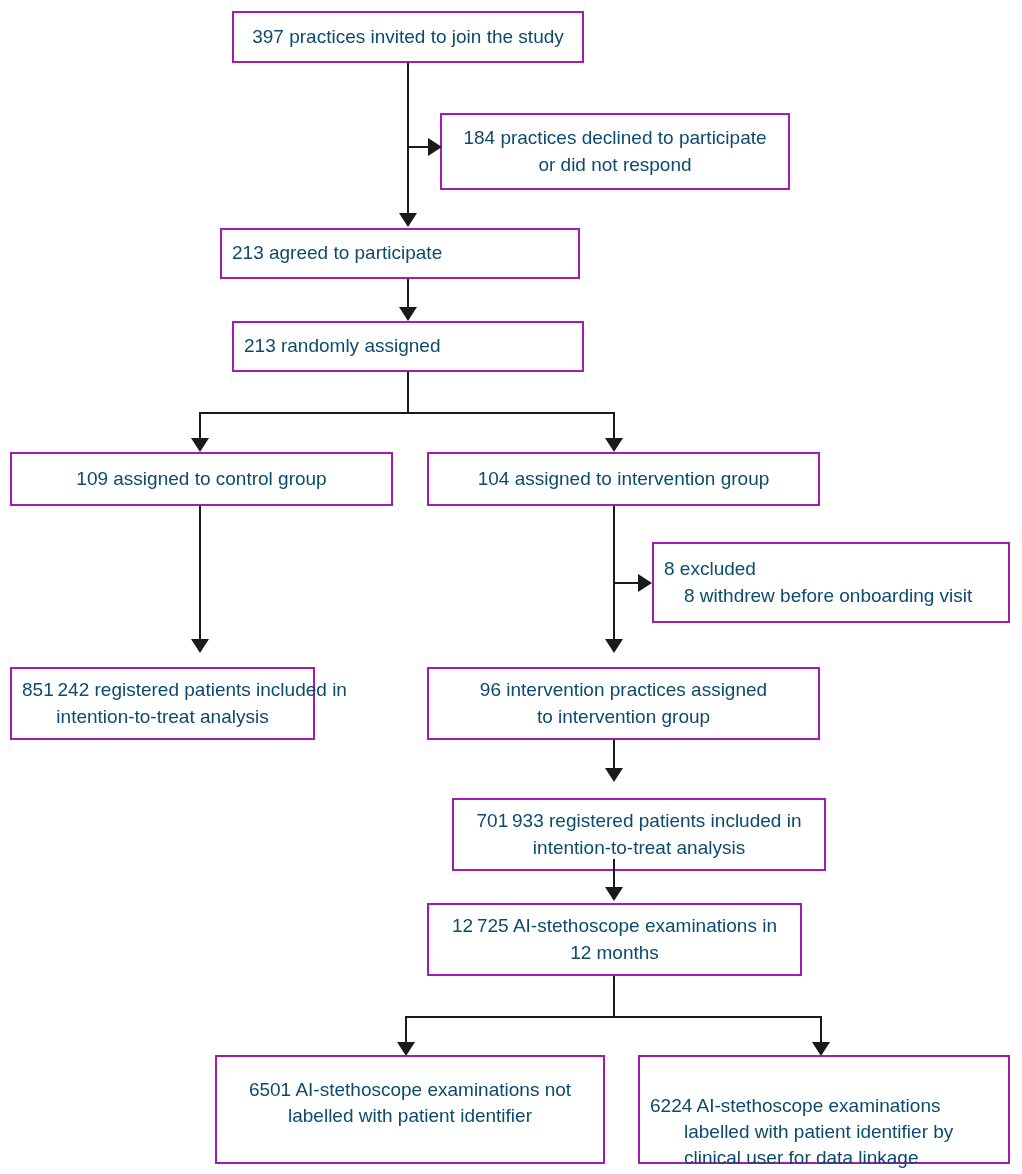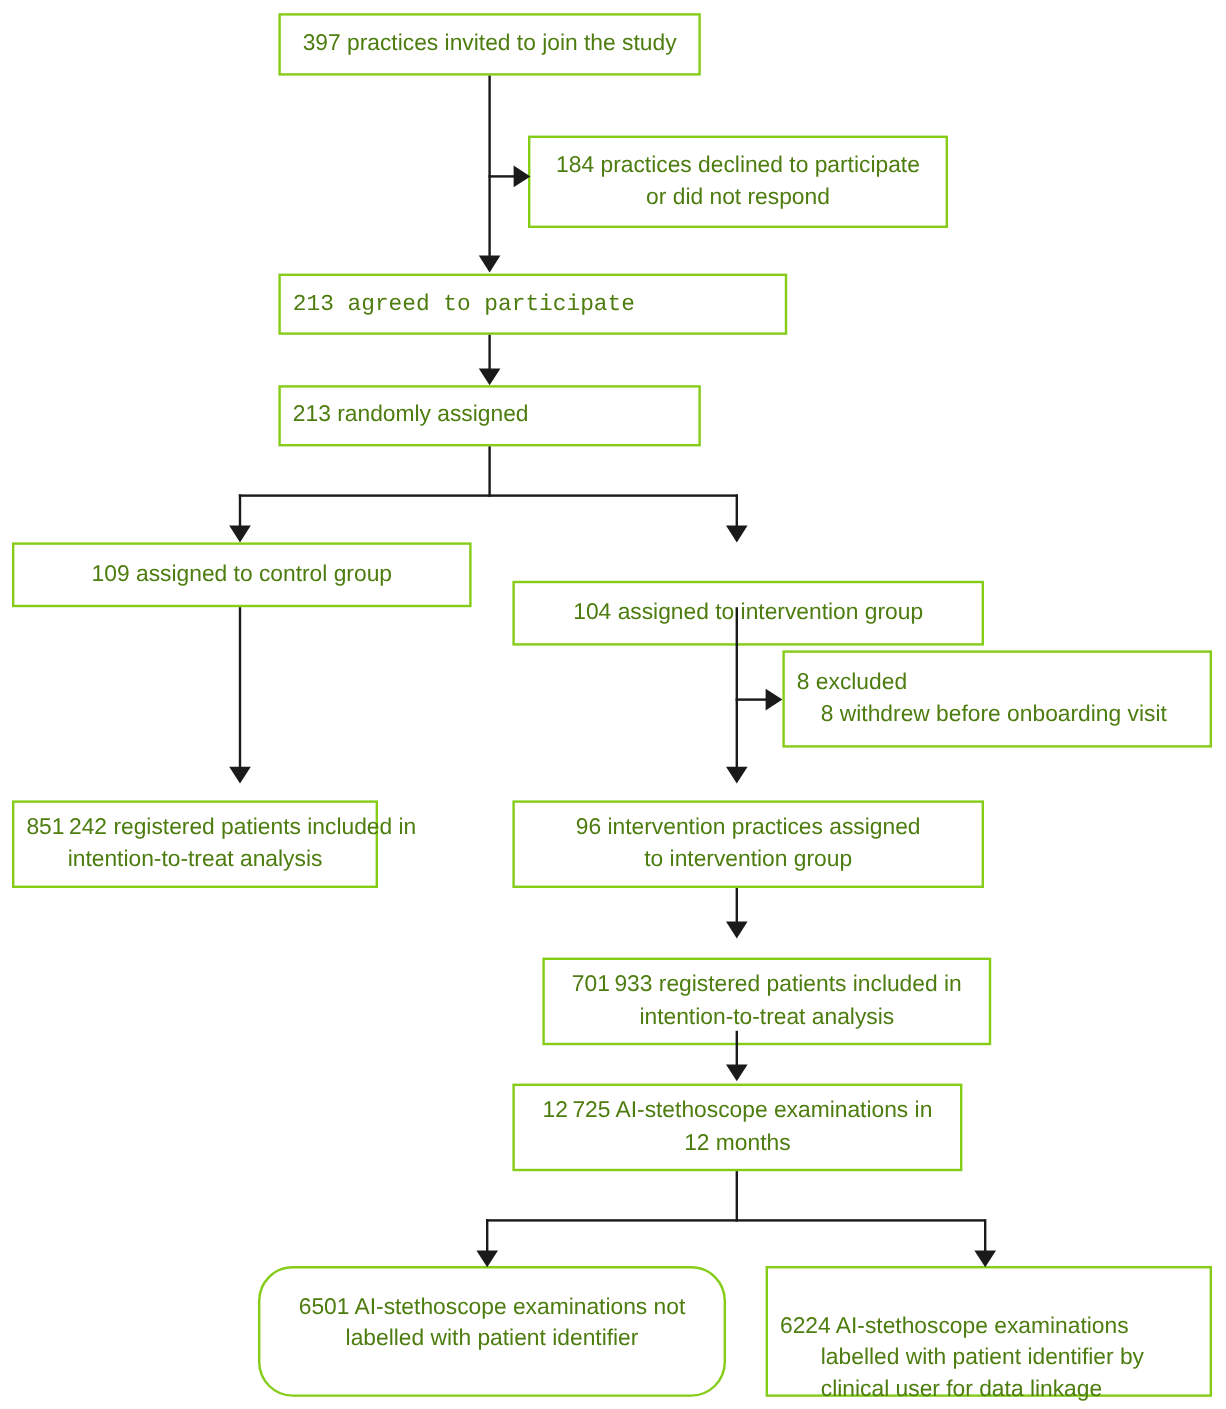--- a/index.html
+++ b/index.html
@@ -11,26 +11,26 @@
     position: relative;
     width: 1022px;
     height: 1174px;
     background: #ffffff;
     font-family: "Liberation Sans", sans-serif;
     overflow: hidden;
   }
   .box {
     position: absolute;
     box-sizing: border-box;
-    border: 2px solid #84cc16;
+    border: 2px solid #a21caf;
     background: #ffffff;
     display: flex;
     align-items: center;
     justify-content: center;
-    color: #4d7c0f;
+    color: #0c4a6e;
     font-size: 19px;
     line-height: 1.38;
     text-align: center;
     padding: 4px 10px;
   }
   .box .lines {
     width: 100%;
   }
   .box.align-top .lines {
     align-self: flex-start;
@@ -89,39 +89,39 @@
     </span>
   </div>
 
   <div class="box" style="left:440px; top:113px; width:350px; height:77px;">
     <span class="lines">
       <span class="line">184 practices declined to participate</span>
       <span class="line">or did not respond</span>
     </span>
   </div>
 
-  <div class="box left" style="left:232px; top:228px; width:424px; height:51px;font-family:Liberation Mono, monospace;">
+  <div class="box left" style="left:220px; top:228px; width:360px; height:51px;">
     <span class="lines">
       <span class="line">213 agreed to participate</span>
     </span>
   </div>
 
   <div class="box left" style="left:232px; top:321px; width:352px; height:51px;">
     <span class="lines">
       <span class="line">213 randomly assigned</span>
     </span>
   </div>
 
   <div class="box" style="left:10px; top:452px; width:383px; height:54px;">
     <span class="lines">
       <span class="line">109 assigned to control group</span>
     </span>
   </div>
 
-  <div class="box" style="left:427px; top:452px; width:393px; height:54px;margin-top:32px;">
+  <div class="box" style="left:427px; top:452px; width:393px; height:54px;">
     <span class="lines">
       <span class="line">104 assigned to intervention group</span>
     </span>
   </div>
 
   <div class="box left" style="left:652px; top:542px; width:358px; height:81px;">
     <span class="lines">
       <span class="line">8 excluded</span>
       <span class="line indent">8 withdrew before onboarding visit</span>
     </span>
@@ -148,21 +148,21 @@
     </span>
   </div>
 
   <div class="box" style="left:427px; top:903px; width:375px; height:73px;">
     <span class="lines">
       <span class="line">12 725 AI-stethoscope examinations in</span>
       <span class="line">12 months</span>
     </span>
   </div>
 
-  <div class="box align-top" style="left:215px; top:1055px; width:390px; height:109px; padding-top:20px;border-radius:29px;">
+  <div class="box align-top" style="left:215px; top:1055px; width:390px; height:109px; padding-top:20px;">
     <span class="lines">
       <span class="line">6501 AI-stethoscope examinations not</span>
       <span class="line">labelled with patient identifier</span>
     </span>
   </div>
 
   <div class="box left align-top" style="left:638px; top:1055px; width:372px; height:109px; padding-top:36px;">
     <span class="lines">
       <span class="line">6224 AI-stethoscope examinations</span>
       <span class="line hang">labelled with patient identifier by</span>

